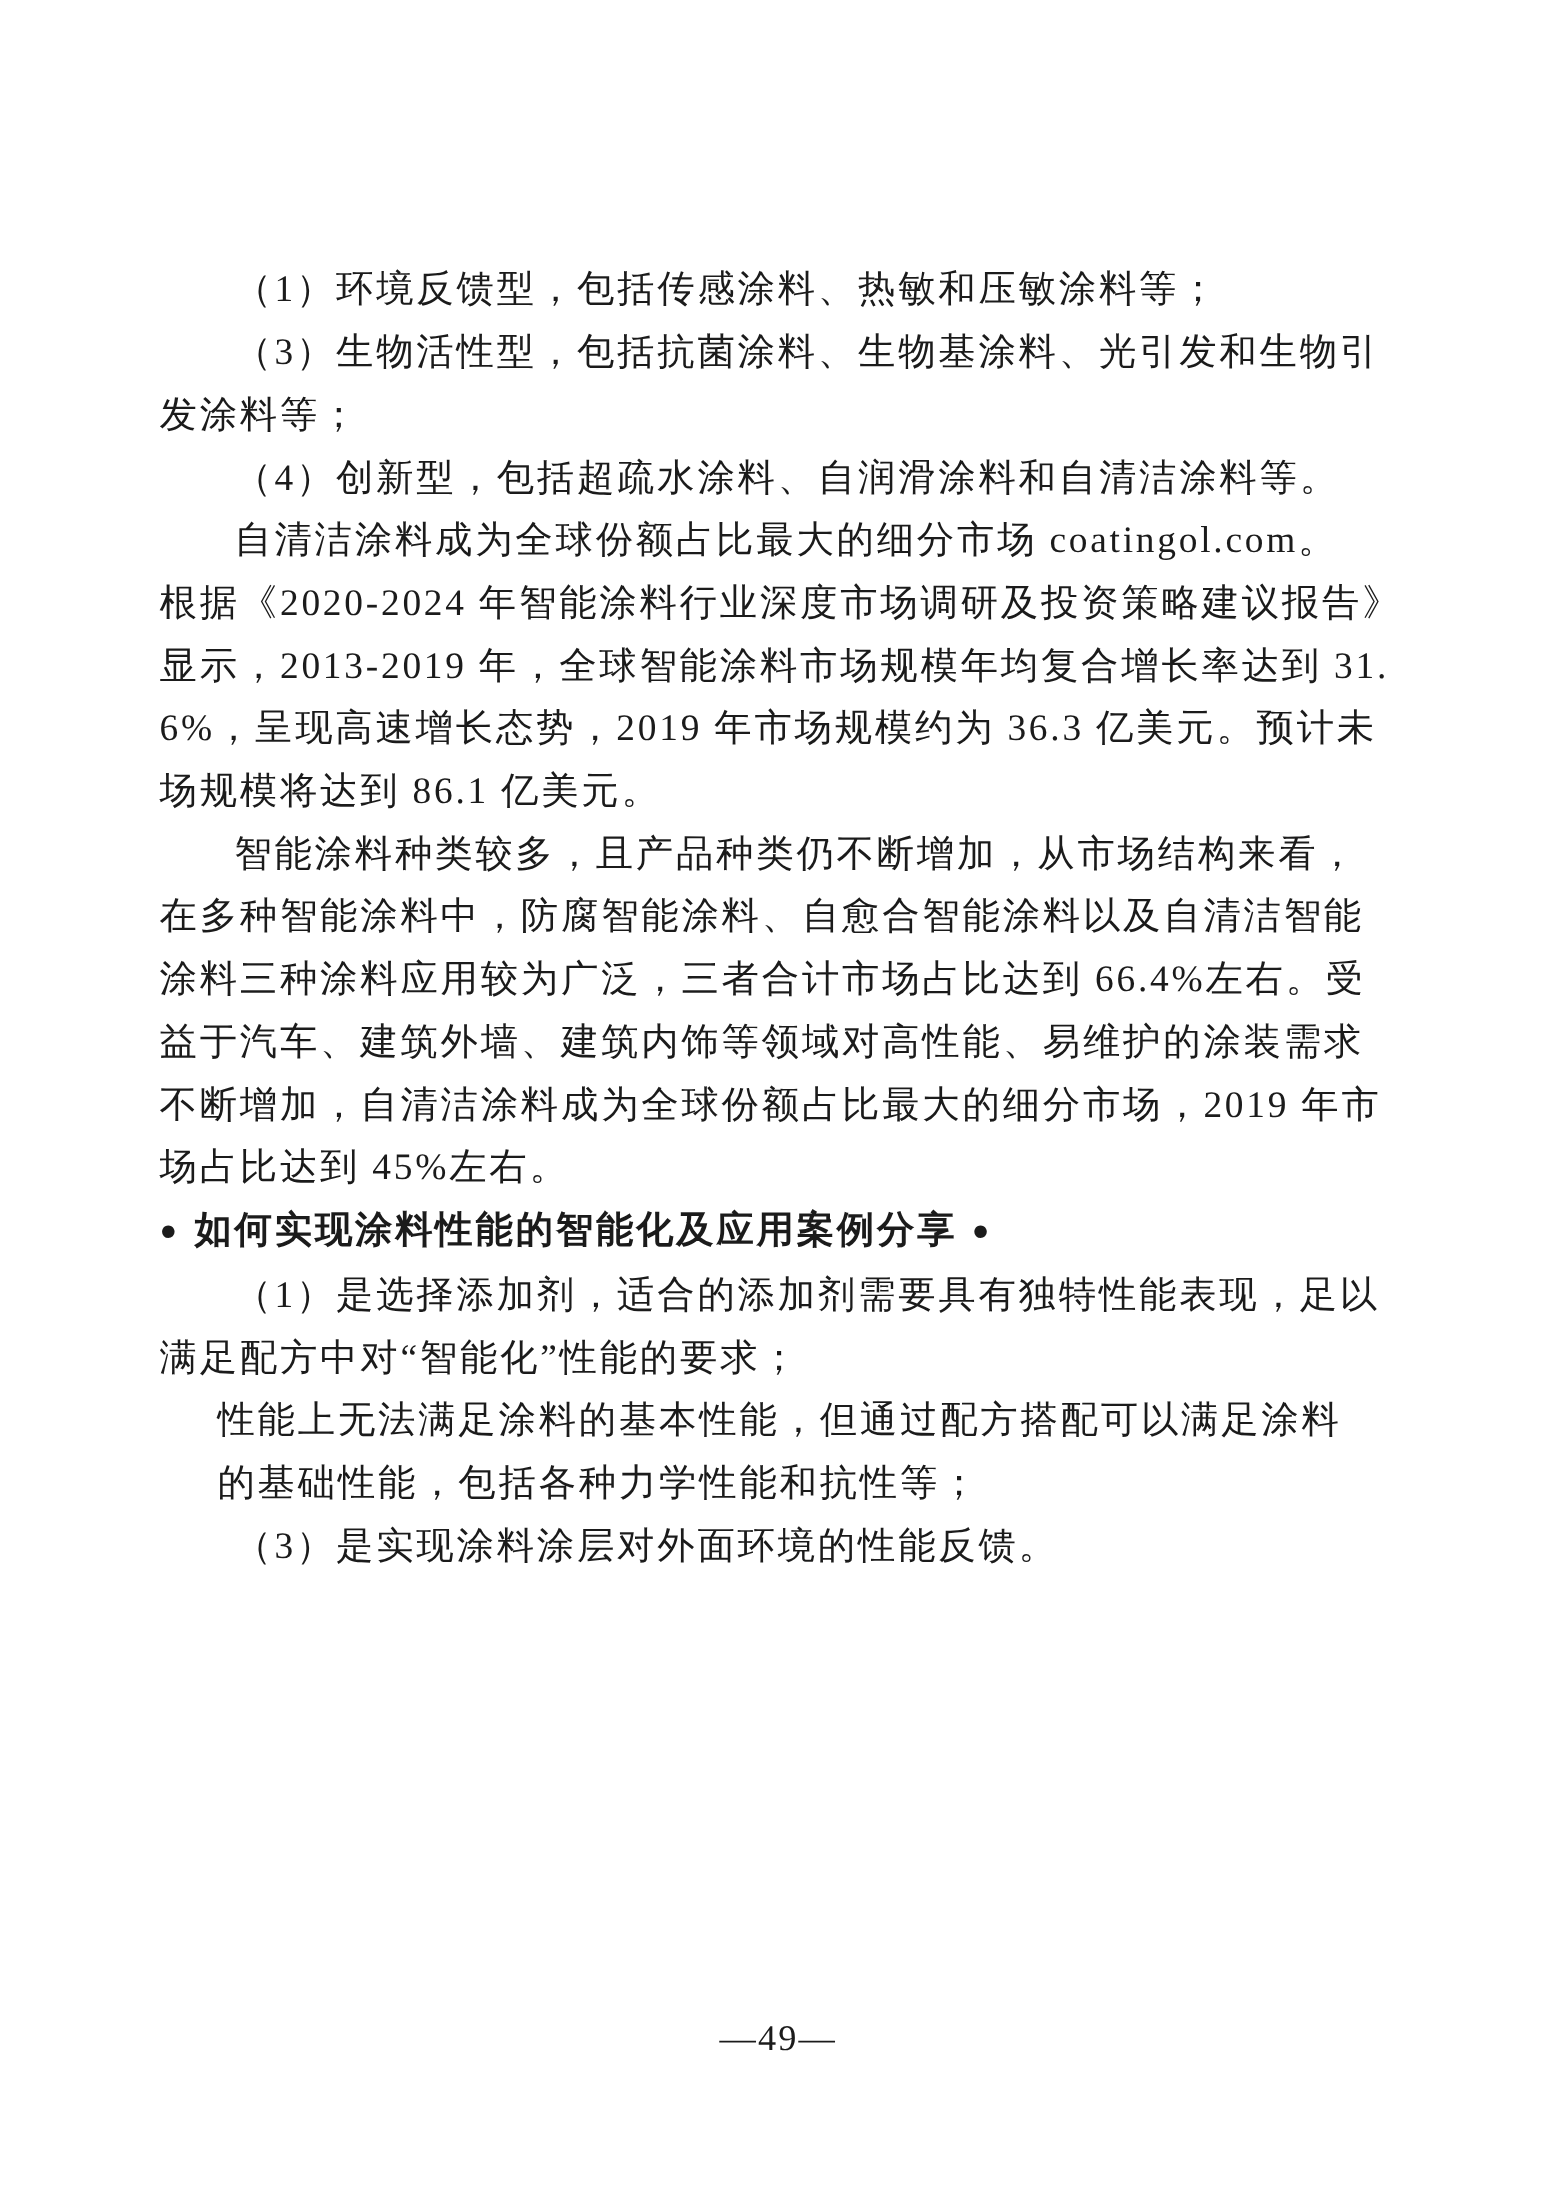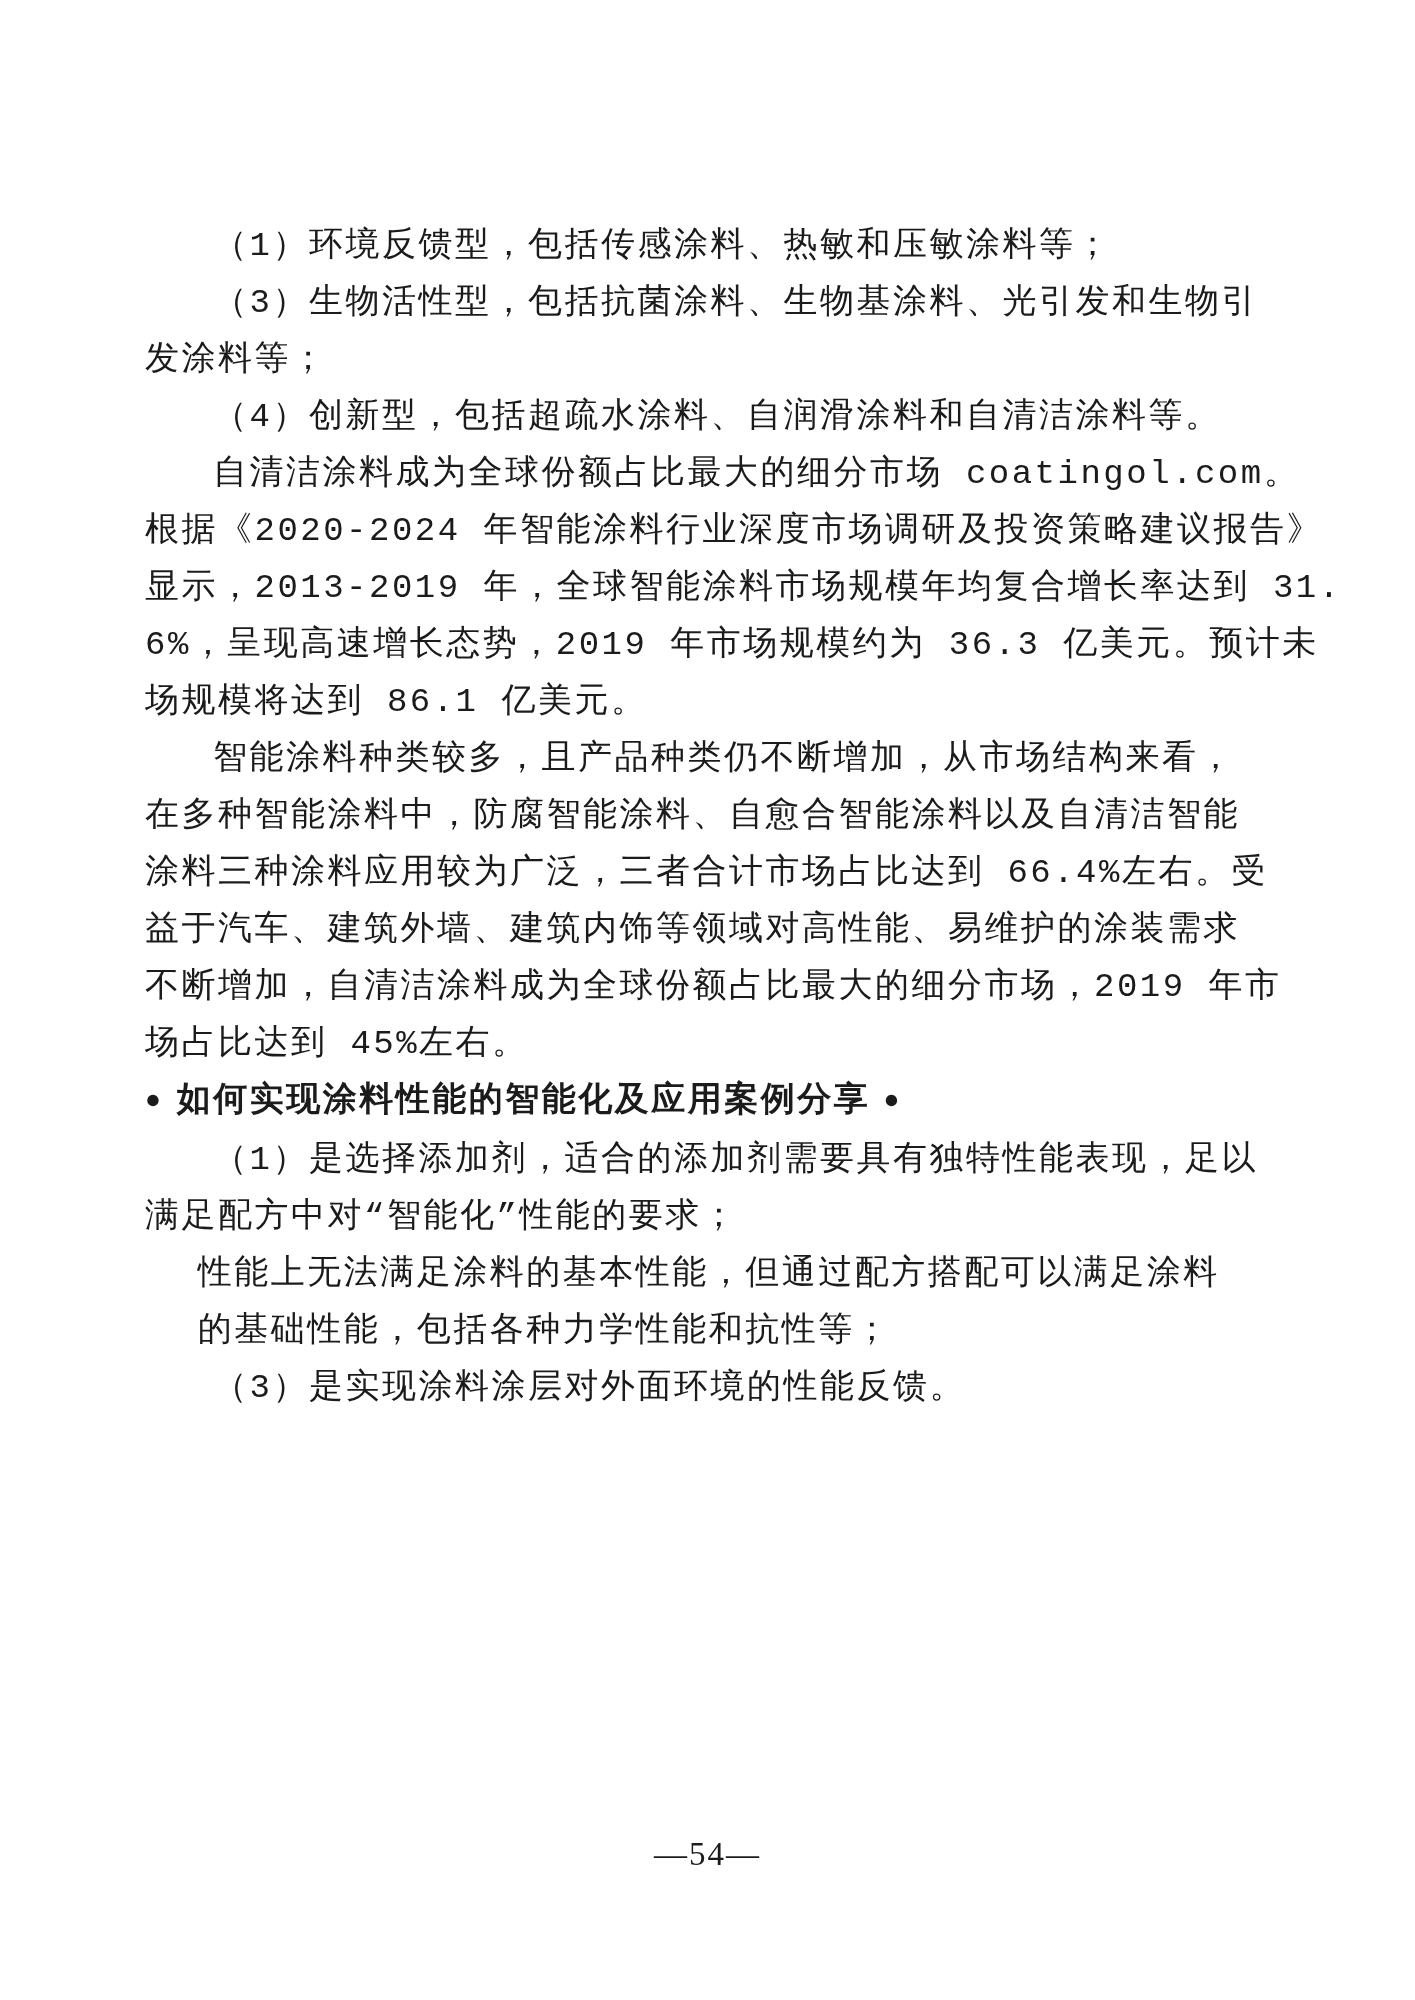--- a/index.html
+++ b/index.html
@@ -10,23 +10,22 @@
     overflow: hidden;
   }
   body {
     position: relative;
     font-family: "Liberation Serif", "DejaVu Serif", serif;
     color: #1b1b1b;
   }
   .text-block {
     position: absolute;
     left: 145px;
-    top: 218px;
+    top: 235px;
     width: 1126px;
-    font-family: Liberation Mono, monospace;
   }
   .line {
     font-size: 34px;
     line-height: 57px;
     letter-spacing: 2.5px;
     white-space: nowrap;
   }
   .indent { text-indent: 2em; }
   .sub-indent { padding-left: 1.55em; }
   .bold { font-weight: bold; }
@@ -76,13 +75,13 @@
     <span class="bullet bullet-left">●</span><span>如何实现涂料性能的智能化及应用案例分享</span><span class="bullet bullet-right">●</span>
   </div>
 
   <div class="line indent">（1）是选择添加剂，适合的添加剂需要具有独特性能表现，足以</div>
   <div class="line">满足配方中对“智能化”性能的要求；</div>
   <div class="line sub-indent">性能上无法满足涂料的基本性能，但通过配方搭配可以满足涂料</div>
   <div class="line sub-indent">的基础性能，包括各种力学性能和抗性等；</div>
   <div class="line indent">（3）是实现涂料涂层对外面环境的性能反馈。</div>
 </div>
 
-<div class="page-number">—54—</div>
+<div class="page-number">—49—</div>
 
 </body></html>

